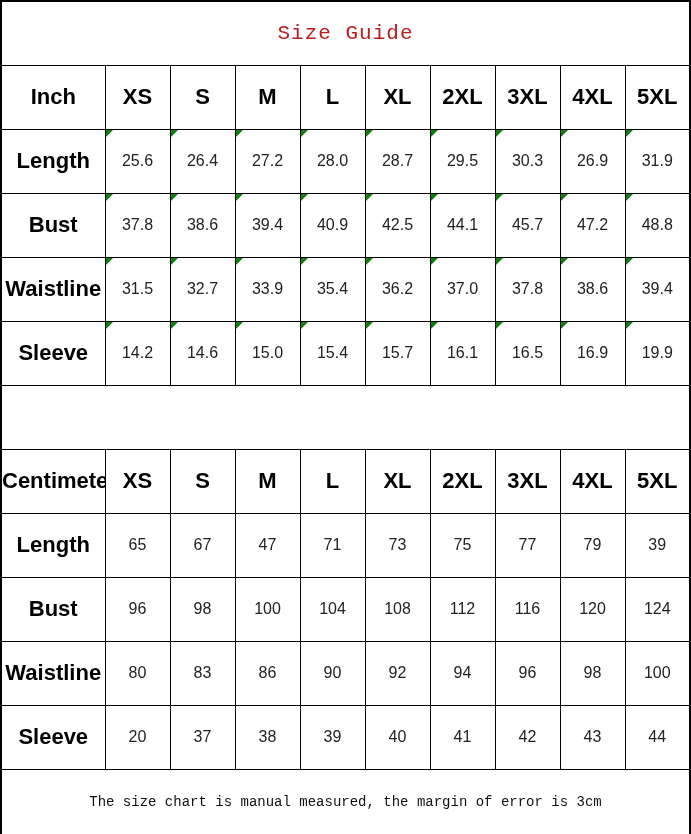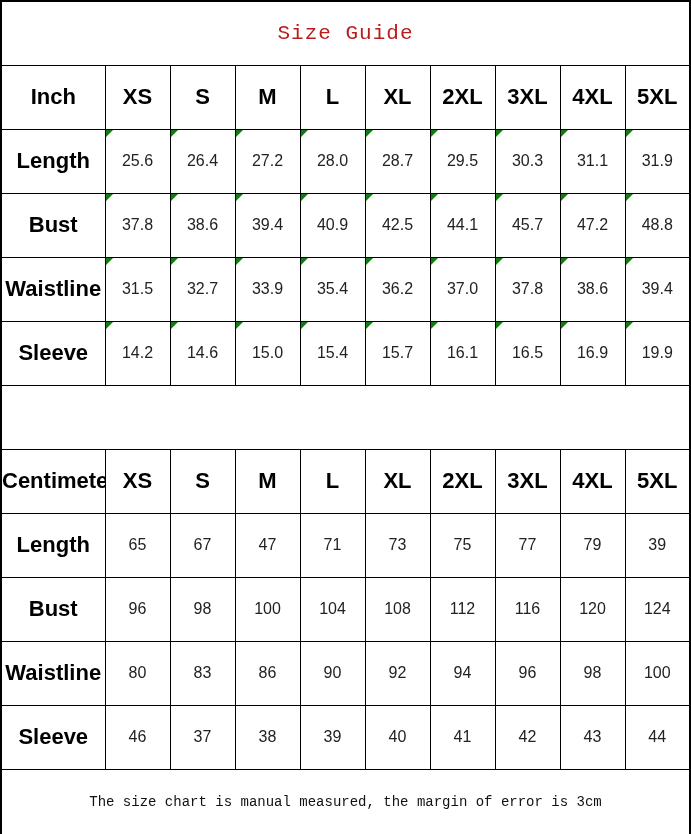--- a/index.html
+++ b/index.html
@@ -100,21 +100,21 @@
       </tr>
       <tr>
         <td class="head">Length</td>
         <td class="val"><span class="flag"></span><span>25.6</span></td>
         <td class="val"><span class="flag"></span><span>26.4</span></td>
         <td class="val"><span class="flag"></span><span>27.2</span></td>
         <td class="val"><span class="flag"></span><span>28.0</span></td>
         <td class="val"><span class="flag"></span><span>28.7</span></td>
         <td class="val"><span class="flag"></span><span>29.5</span></td>
         <td class="val"><span class="flag"></span><span>30.3</span></td>
-        <td class="val"><span class="flag"></span><span>31.1</span></td>
+        <td class="val"><span class="flag"></span><span>26.9</span></td>
         <td class="val"><span class="flag"></span><span>31.9</span></td>
       </tr>
       <tr>
         <td class="head">Bust</td>
         <td class="val"><span class="flag"></span><span>37.8</span></td>
         <td class="val"><span class="flag"></span><span>38.6</span></td>
         <td class="val"><span class="flag"></span><span>39.4</span></td>
         <td class="val"><span class="flag"></span><span>40.9</span></td>
         <td class="val"><span class="flag"></span><span>42.5</span></td>
         <td class="val"><span class="flag"></span><span>44.1</span></td>
@@ -192,21 +192,21 @@
         <td class="val"><span>86</span></td>
         <td class="val"><span>90</span></td>
         <td class="val"><span>92</span></td>
         <td class="val"><span>94</span></td>
         <td class="val"><span>96</span></td>
         <td class="val"><span>98</span></td>
         <td class="val"><span>100</span></td>
       </tr>
       <tr>
         <td class="head">Sleeve</td>
-        <td class="val"><span>46</span></td>
+        <td class="val"><span>20</span></td>
         <td class="val"><span>37</span></td>
         <td class="val"><span>38</span></td>
         <td class="val"><span>39</span></td>
         <td class="val"><span>40</span></td>
         <td class="val"><span>41</span></td>
         <td class="val"><span>42</span></td>
         <td class="val"><span>43</span></td>
         <td class="val"><span>44</span></td>
       </tr>
     <tr class="footer-row">

